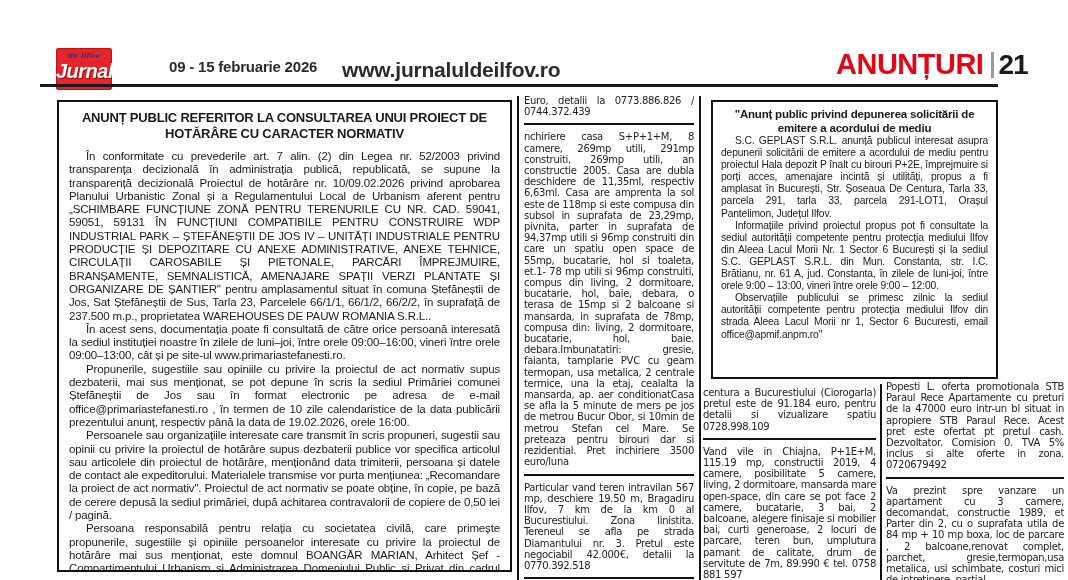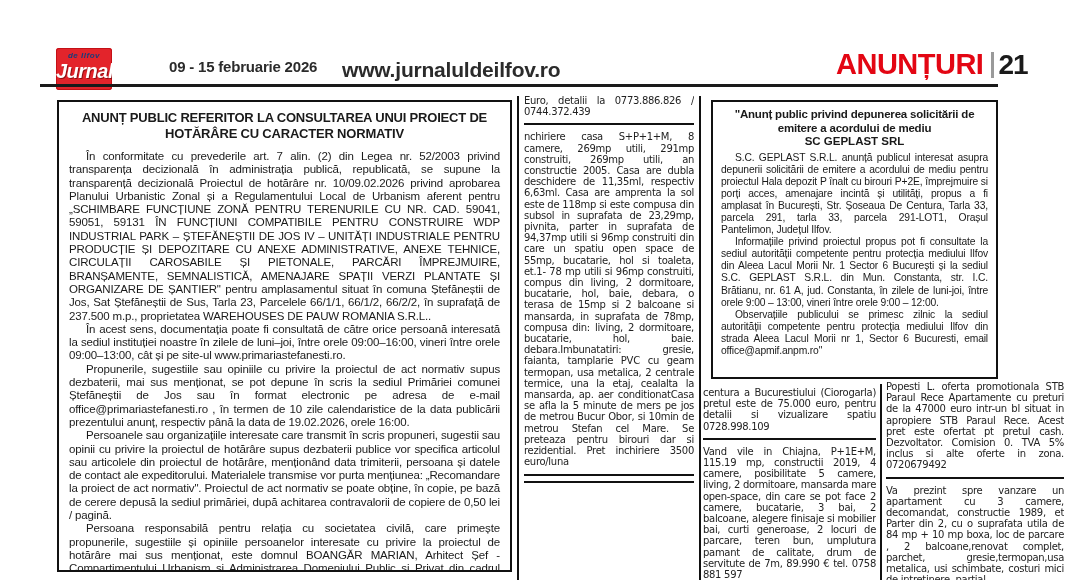--- a/index.html
+++ b/index.html
@@ -84,34 +84,34 @@
 
   <div class="vrule vrule-a"></div>
   <div class="vrule vrule-b"></div>
   <div class="vrule vrule-c"></div>
 
   <div class="col col-middle">
     <p class="ad">Euro, detalii la 0773.886.826 / 0744.372.439</p>
     <div class="ad-divider"></div>
     <p class="ad">nchiriere casa S+P+1+M, 8 camere, 269mp utili, 291mp construiti, 269mp utili, an constructie 2005. Casa are dubla deschidere de 11,35ml, respectiv 6,63ml. Casa are amprenta la sol este de 118mp si este compusa din subsol in suprafata de 23,29mp, pivnita, parter in suprafata de 94,37mp utili si 96mp construiti din care un spatiu open space de 55mp, bucatarie, hol si toaleta, et.1- 78 mp utili si 96mp construiti, compus din living, 2 dormitoare, bucatarie, hol, baie, debara, o terasa de 15mp si 2 balcoane si mansarda, in suprafata de 78mp, compusa din: living, 2 dormitoare, bucatarie, hol, baie. debara.Imbunatatiri: gresie, faianta, tamplarie PVC cu geam termopan, usa metalica, 2 centrale termice, una la etaj, cealalta la mansarda, ap. aer conditionatCasa se afla la 5 minute de mers pe jos de metrou Bucur Obor, si 10min de metrou Stefan cel Mare. Se preteaza pentru birouri dar si rezidential. Pret inchiriere 3500 euro/luna</p>
     <div class="ad-divider"></div>
+    <p class="ad">Particular vand teren intravilan 567 mp, deschiere 19.50 m, Bragadiru Ilfov, 7 km de la km 0 al Bucurestiului. Zona linistita. Tereneul se afla pe strada Diamantului nr. 3. Pretul este negociabil 42.000€, detalii la 0770.392.518</p>
     <div class="ad-divider"></div>
 
   </div>
 
   <section class="env-box">
     <h2>"Anunț public privind depunerea solicitării de emitere a acordului de mediu</h2>
-    <h3>SC GEPLAST SRL</h3>
     <p>S.C. GEPLAST S.R.L. anunță publicul interesat asupra depunerii solicitării de emitere a acordului de mediu pentru proiectul Hala depozit P înalt cu birouri P+2E, împrejmuire si porți acces, amenajare incintă și utilități, propus a fi amplasat în București, Str. Șoseaua De Centura, Tarla 33, parcela 291, tarla 33, parcela 291-LOT1, Orașul Pantelimon, Județul Ilfov.</p>
     <p>Informațiile privind proiectul propus pot fi consultate la sediul autorității competente pentru protecția mediului Ilfov din Aleea Lacul Morii Nr. 1 Sector 6 București și la sediul S.C. GEPLAST S.R.L. din Mun. Constanta, str. I.C. Brătianu, nr. 61 A, jud. Constanta, în zilele de luni-joi, între orele 9:00 – 13:00, vineri între orele 9:00 – 12:00.</p>
     <p>Observațiile publicului se primesc zilnic la sediul autorității competente pentru protecția mediului Ilfov din strada Aleea Lacul Morii nr 1, Sector 6 Bucuresti, email office@apmif.anpm.ro"</p>
   </section>
 
   <div class="col col-sub-left">
-    <p class="ad">centura a Bucurestiului (Ciorogarla) pretul este de 75.000 euro, pentru detalii si vizualizare spatiu 0728.998.109</p>
+    <p class="ad">centura a Bucurestiului (Ciorogarla) pretul este de 91.184 euro, pentru detalii si vizualizare spatiu 0728.998.109</p>
     <div class="ad-divider"></div>
     <p class="ad">Vand vile in Chiajna, P+1E+M, 115.19 mp, constructii 2019, 4 camere, posibilitate 5 camere, living, 2 dormitoare, mansarda mare open-space, din care se pot face 2 camere, bucatarie, 3 bai, 2 balcoane, alegere finisaje si mobilier bai, curti generoase, 2 locuri de parcare, teren bun, umplutura pamant de calitate, drum de servitute de 7m, 89.990 € tel. 0758 881 597</p>
 
   </div>
 
   <div class="col col-sub-right">
     <p class="ad">Popesti L. oferta promotionala STB Paraul Rece Apartamente cu preturi de la 47000 euro intr-un bl situat in apropiere STB Paraul Rece. Acest pret este ofertat pt pretul cash. Dezvoltator. Comision 0. TVA 5% inclus si alte oferte in zona. 0720679492</p>
     <div class="ad-divider"></div>
     <p class="ad">Va prezint spre vanzare un apartament cu 3 camere, decomandat, constructie 1989, et Parter din 2, cu o suprafata utila de 84 mp + 10 mp boxa, loc de parcare , 2 balcoane,renovat complet, parchet, gresie,termopan,usa metalica, usi schimbate, costuri mici de intretinere, partial</p>
   </div>

